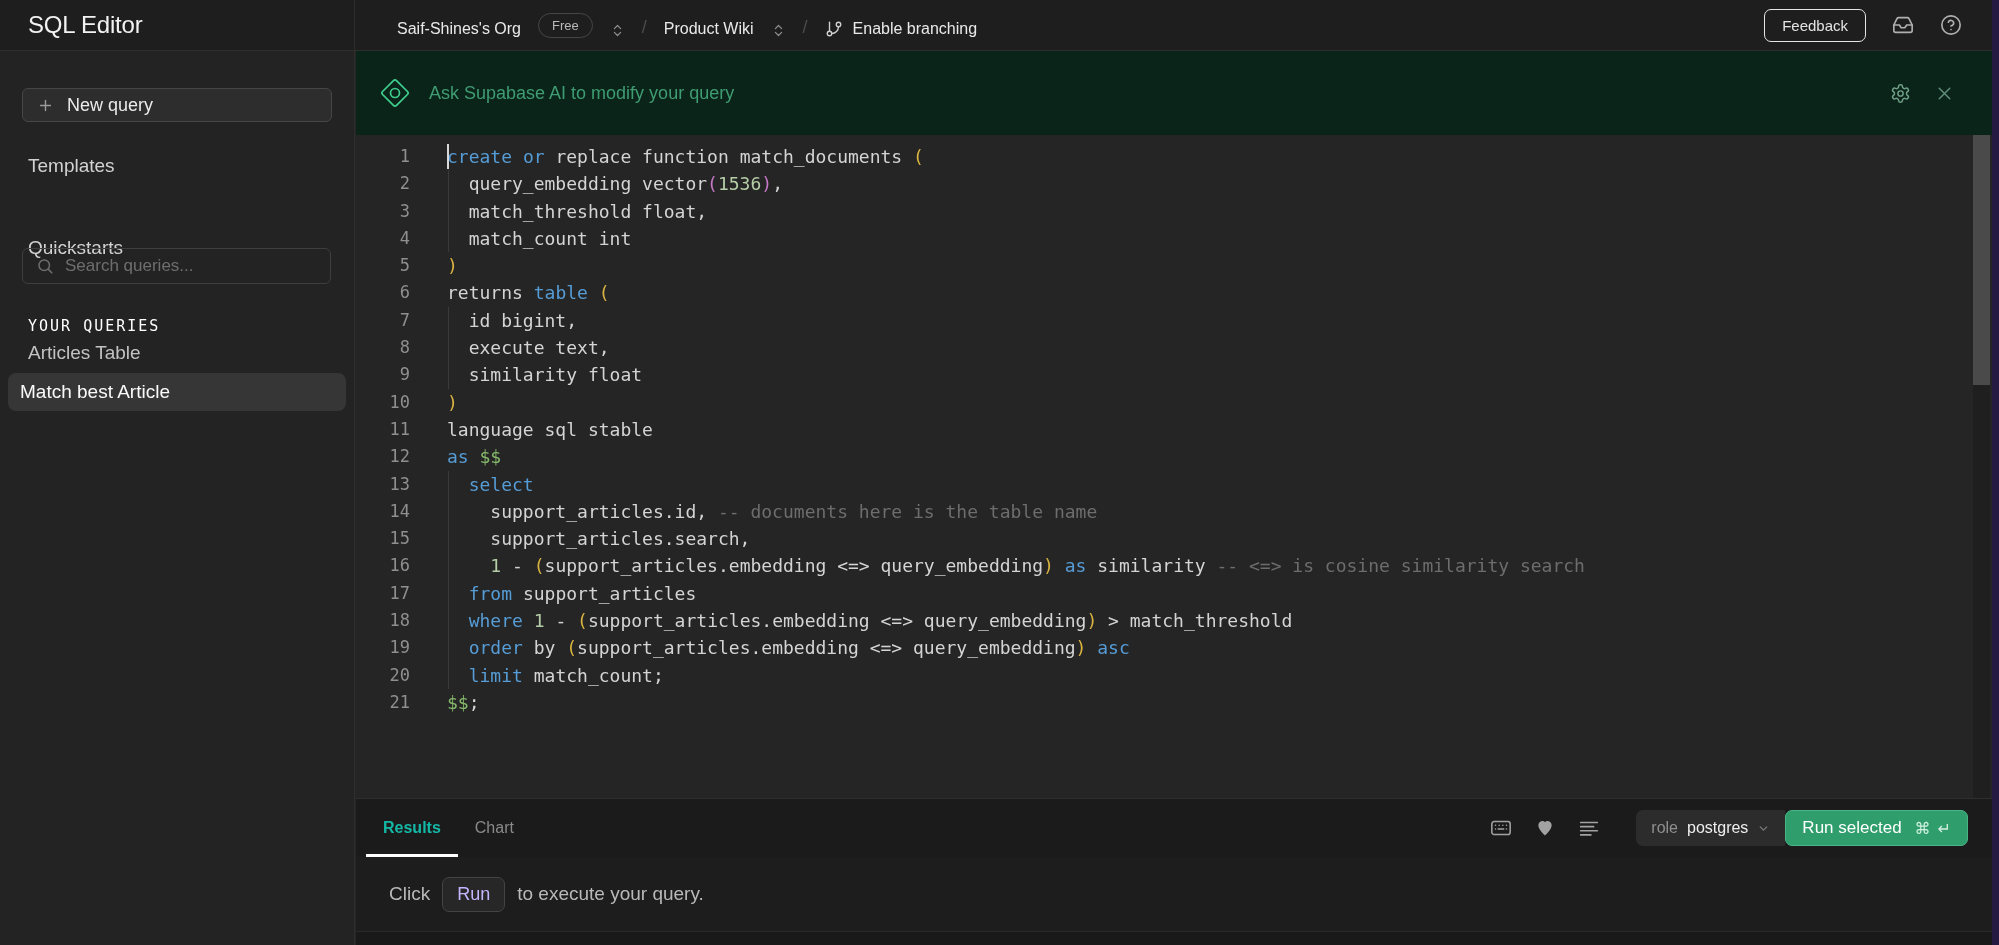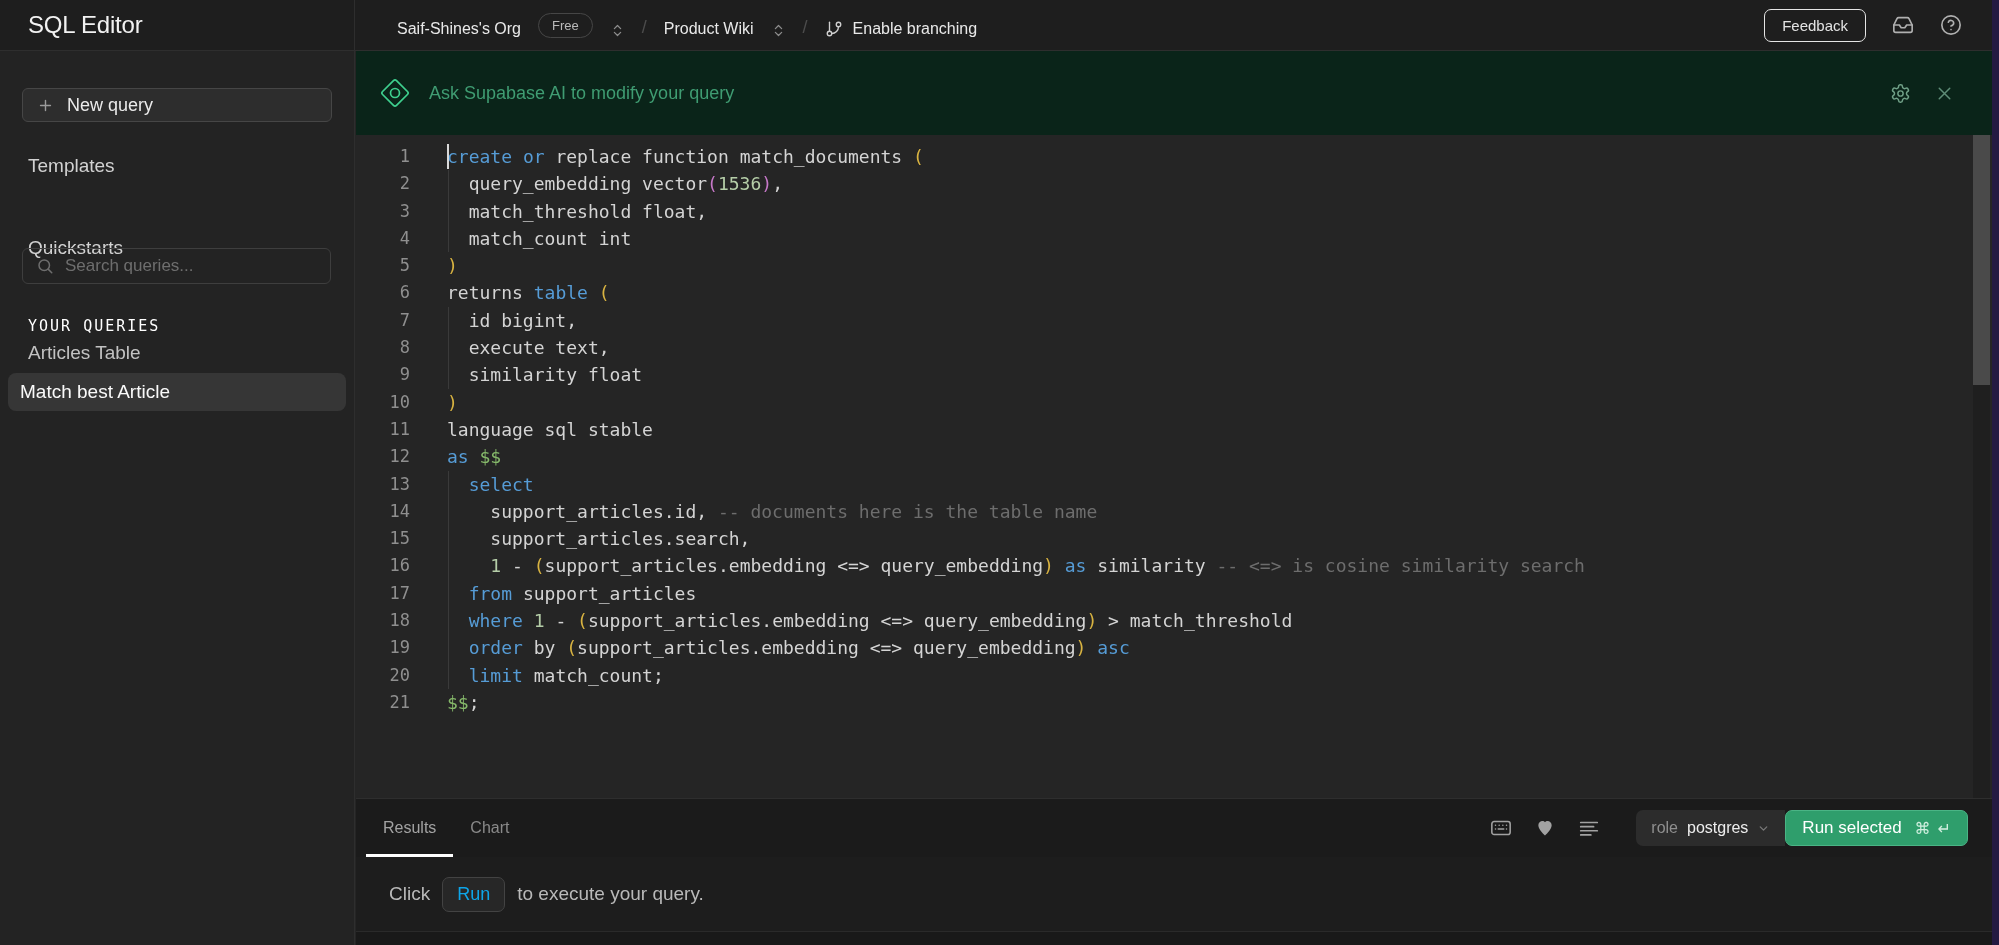--- a/index.html
+++ b/index.html
@@ -109,21 +109,21 @@
   .results-bar {
     position:absolute; left:0; right:0; top:747px; height:59px;
     background:#1b1b1b; border-top:1px solid #2e2e2e;
     display:flex; align-items:center; padding:0 24px 0 10px;
   }
   .tabs { display:flex; height:100%; }
   .tab {
     position:relative; height:100%; display:flex; align-items:center; justify-content:center;
     padding:0 17px; font-size:16px; color:#8a8a8a; cursor:pointer;
   }
-  .tab.active { color:#a3a3a3; font-weight:400;text-align:right; }
+  .tab.active { color:#14b8a6; font-weight:700;text-align:right; }
   .tab.active::after { content:""; position:absolute; left:0; right:0; bottom:0; height:3px; background:#ffffff; }
   .bar-icons { margin-left:auto; display:flex; align-items:center; gap:23px; color:#a2a2a2; }
   .bar-icon { cursor:pointer; color:#a2a2a2; }
   .role-btn {
     margin-left:36px; height:36px; display:flex; align-items:center; gap:9px;
     background:#2c2c2c; border-radius:7px 0 0 7px; padding:0 15px; cursor:pointer;
   }
   .role-label { font-size:16px; color:#8f8f8f; }
   .role-value { font-size:16px; color:#ededed; font-weight:500; }
   .role-btn svg { color:#787878; }
@@ -136,21 +136,21 @@
   .run-keys { font-size:16px; color:#cfeede; display:flex; gap:7px; }
 
   
   .message {
     position:absolute; left:0; right:0; top:806px; height:74px;
     background:#1d1d1d; display:flex; align-items:center; gap:12px;
     padding-left:33px; font-size:19px; color:#b9b9b9;
   }
   .kbd {
     border:1px solid #434343; background:#272727; border-radius:7px;
-    padding:6px 14px; font-size:18px; color:#0ea5e9;
+    padding:6px 14px; font-size:18px; color:#c4b5fd;
   }
   .bottom-strip { position:absolute; left:0; right:0; top:880px; bottom:0; background:#191919; border-top:1px solid #2a2a2a; }
 </style>
 </head>
 <body>
 
 <div class="app" style="--accent: #3ecf8e; --run-bg: #2f9e6c; --banner-bg: #0a2419; --banner-text: #3f9c72; --c-kw: #569cd6; --c-def: #d4d4d4; --c-num: #b5cea8; --c-com: #6d6d6d; --c-b1: #d8b341; --c-b2: #c678c8; --c-dol: #85b86a;">
 
   <div class="header">
     <div class="header-left">

